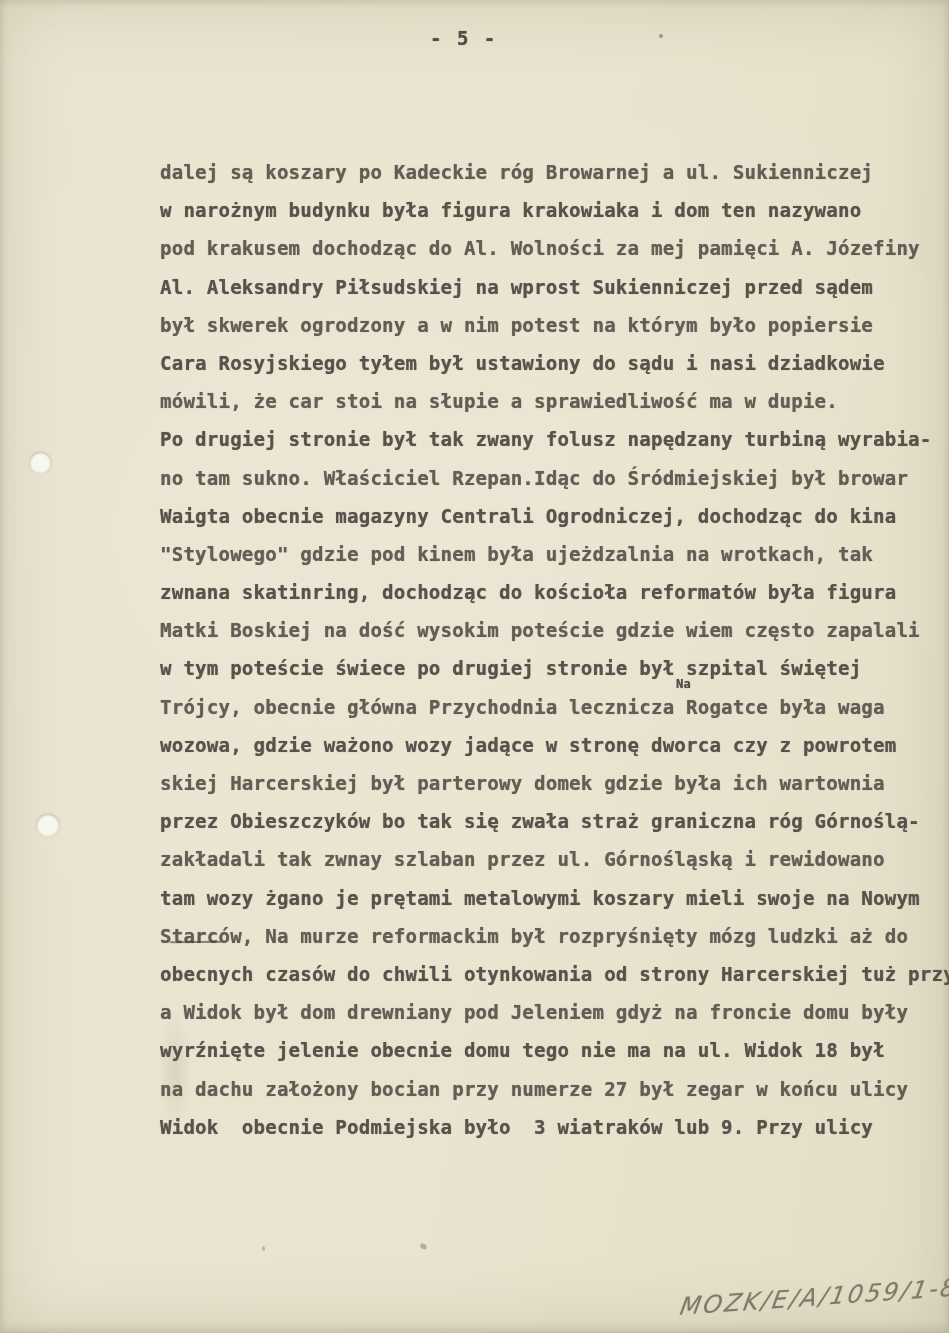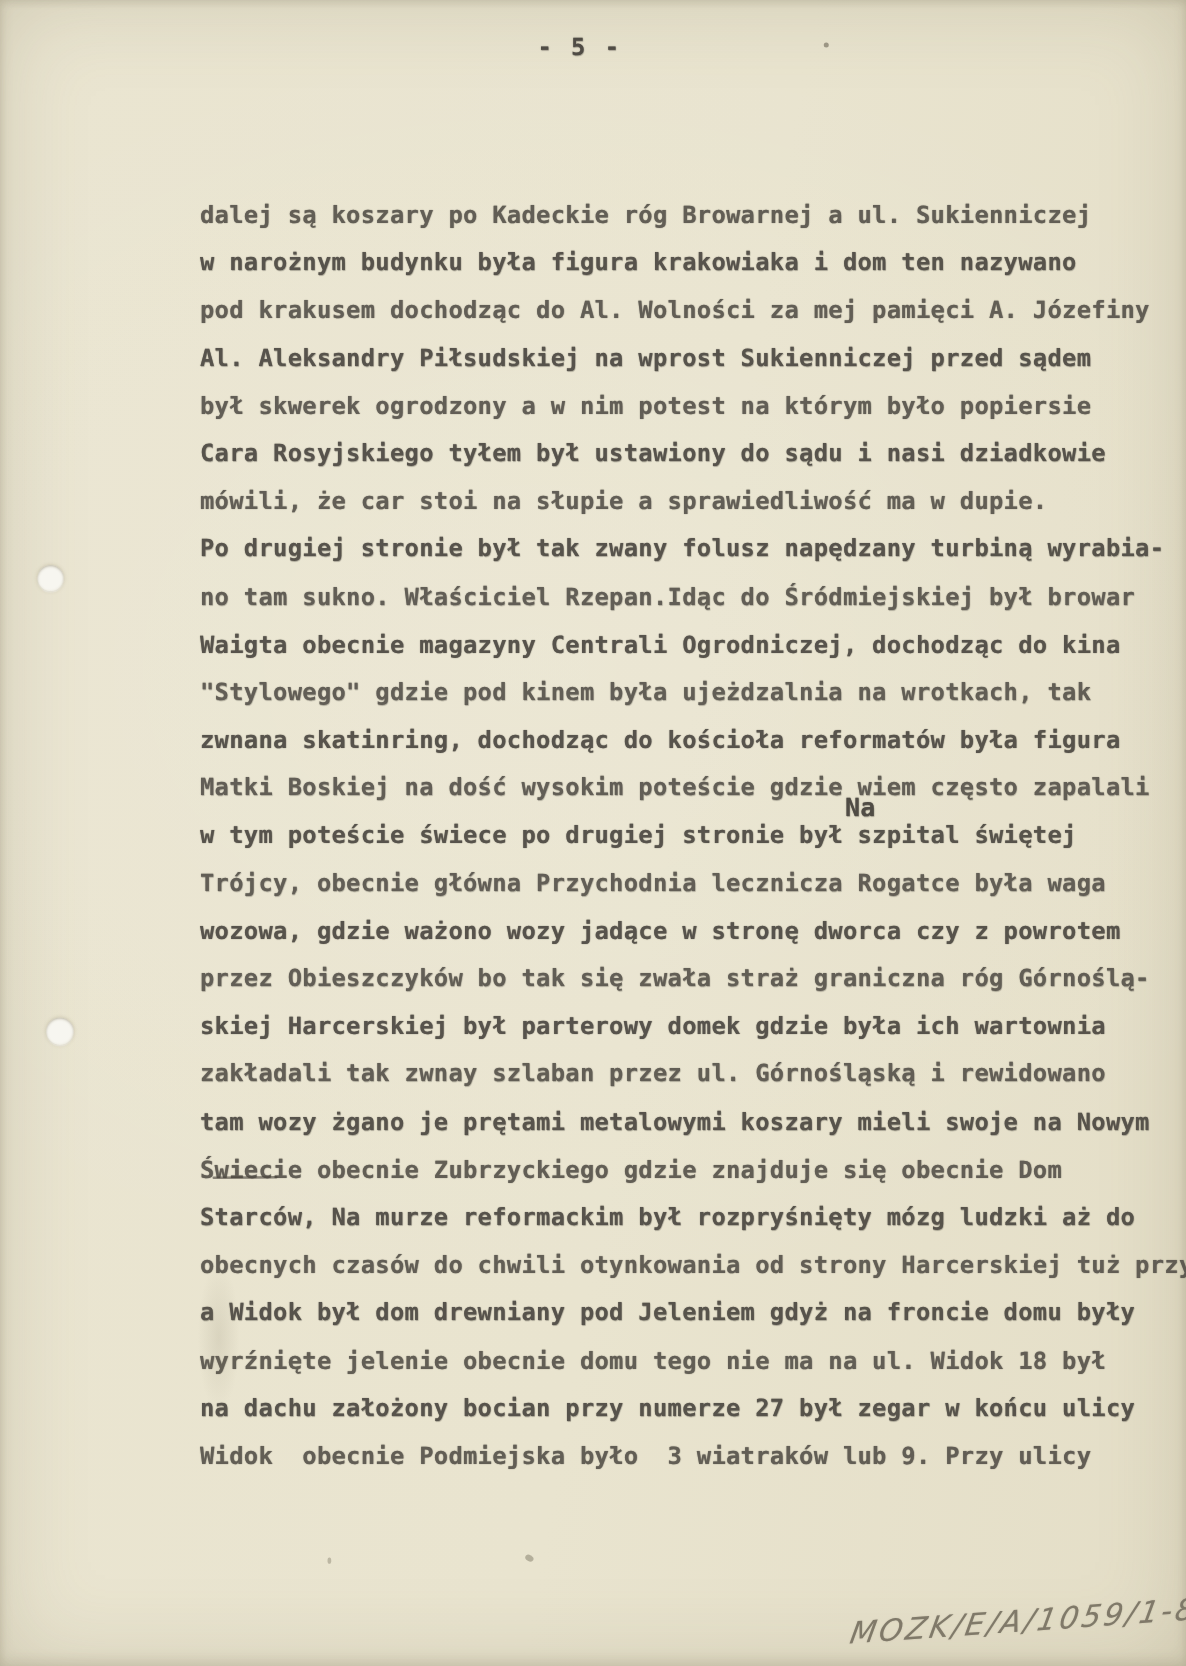--- a/index.html
+++ b/index.html
@@ -52,22 +52,22 @@
     white-space: pre;
     opacity: 0.92;
   }
   
   .text-line:nth-child(odd)  { opacity: 0.88; }
   .text-line:nth-child(even) { opacity: 0.95; }
 
   .inserted-word {
     position: absolute;
     left: 676px;
-    top: 634px;
-    font-size: 20px;
+    top: 677px;
+    font-size: 12px;
     letter-spacing: 0.2px;
   }
 
   .overstrike {
     position: absolute;
     left: 170px;
     top: 941px;
     width: 52px;
     height: 2px;
     background: rgba(72, 68, 60, 0.62);
@@ -130,25 +130,24 @@
     <div class="text-line">mówili, że car stoi na słupie a sprawiedliwość ma w dupie.</div>
     <div class="text-line">Po drugiej stronie był tak zwany folusz napędzany turbiną wyrabia-</div>
     <div class="text-line">no tam sukno. Właściciel Rzepan.Idąc do Śródmiejskiej był browar</div>
     <div class="text-line">Waigta obecnie magazyny Centrali Ogrodniczej, dochodząc do kina</div>
     <div class="text-line">"Stylowego" gdzie pod kinem była ujeżdzalnia na wrotkach, tak</div>
     <div class="text-line">zwnana skatinring, dochodząc do kościoła reformatów była figura</div>
     <div class="text-line">Matki Boskiej na dość wysokim poteście gdzie wiem często zapalali</div>
     <div class="text-line">w tym poteście świece po drugiej stronie był szpital świętej</div>
     <div class="text-line">Trójcy, obecnie główna Przychodnia lecznicza Rogatce była waga</div>
     <div class="text-line">wozowa, gdzie ważono wozy jadące w stronę dworca czy z powrotem</div>
+    <div class="text-line">skiej Harcerskiej był parterowy domek gdzie była ich wartownia</div>
     <div class="text-line">przez Obieszczyków bo tak się zwała straż graniczna róg Górnoślą-</div>
-    <div class="text-line">skiej Harcerskiej był parterowy domek gdzie była ich wartownia</div>
     <div class="text-line">zakładali tak zwnay szlaban przez ul. Górnośląską i rewidowano</div>
     <div class="text-line">tam wozy żgano je prętami metalowymi koszary mieli swoje na Nowym</div>
-    <div class="text-line">Świecie obecnie Zubrzyckiego gdzie znajduje się obecnie Dom</div>
     <div class="text-line">Starców, Na murze reformackim był rozpryśnięty mózg ludzki aż do</div>
     <div class="text-line">obecnych czasów do chwili otynkowania od strony Harcerskiej tuż przy</div>
     <div class="text-line">a Widok był dom drewniany pod Jeleniem gdyż na froncie domu były</div>
     <div class="text-line">wyrźnięte jelenie obecnie domu tego nie ma na ul. Widok 18 był</div>
     <div class="text-line">na dachu założony bocian przy numerze 27 był zegar w końcu ulicy</div>
     <div class="text-line">Widok  obecnie Podmiejska było  3 wiatraków lub 9. Przy ulicy</div>
   </div>
 
   <div class="inserted-word typed">Na</div>
 

